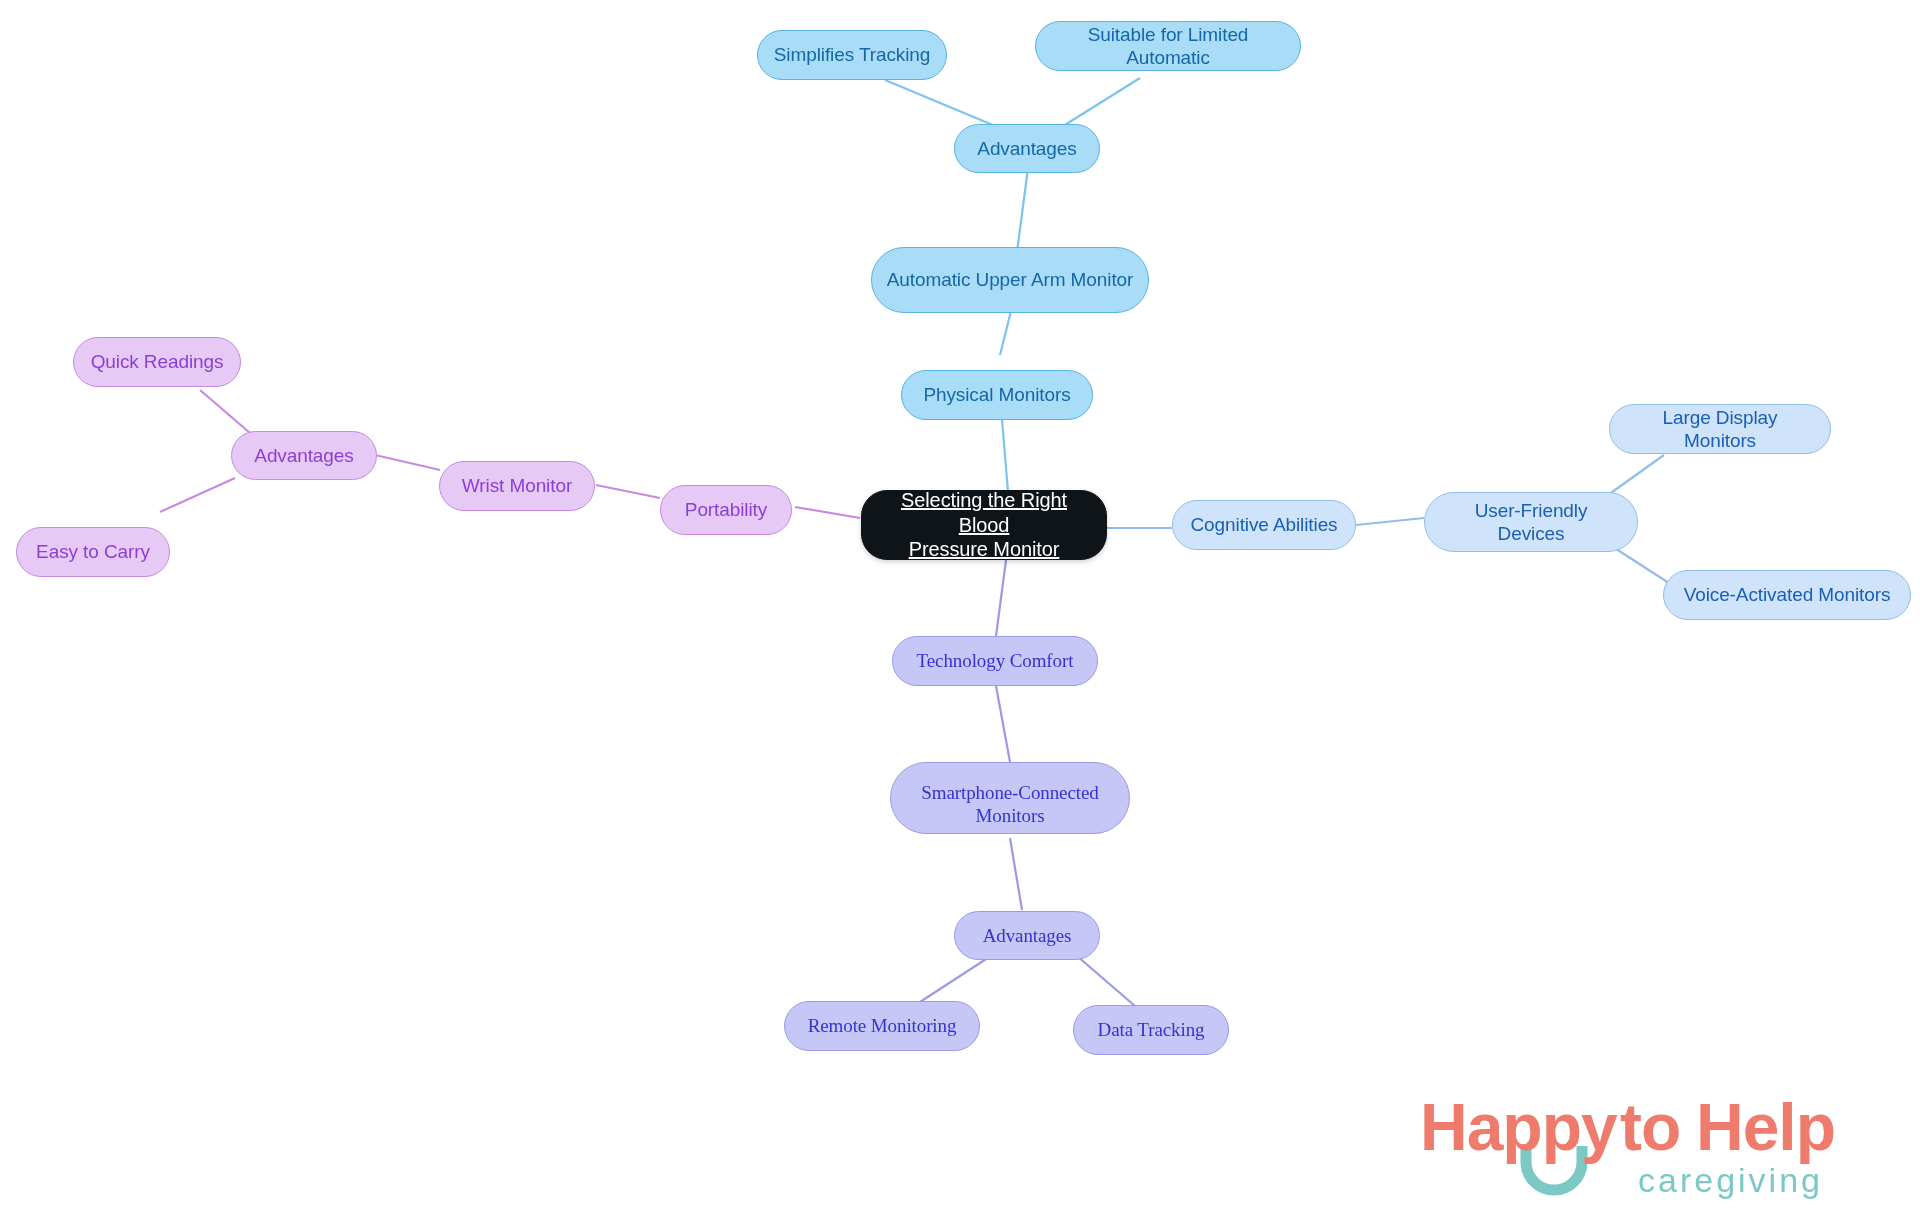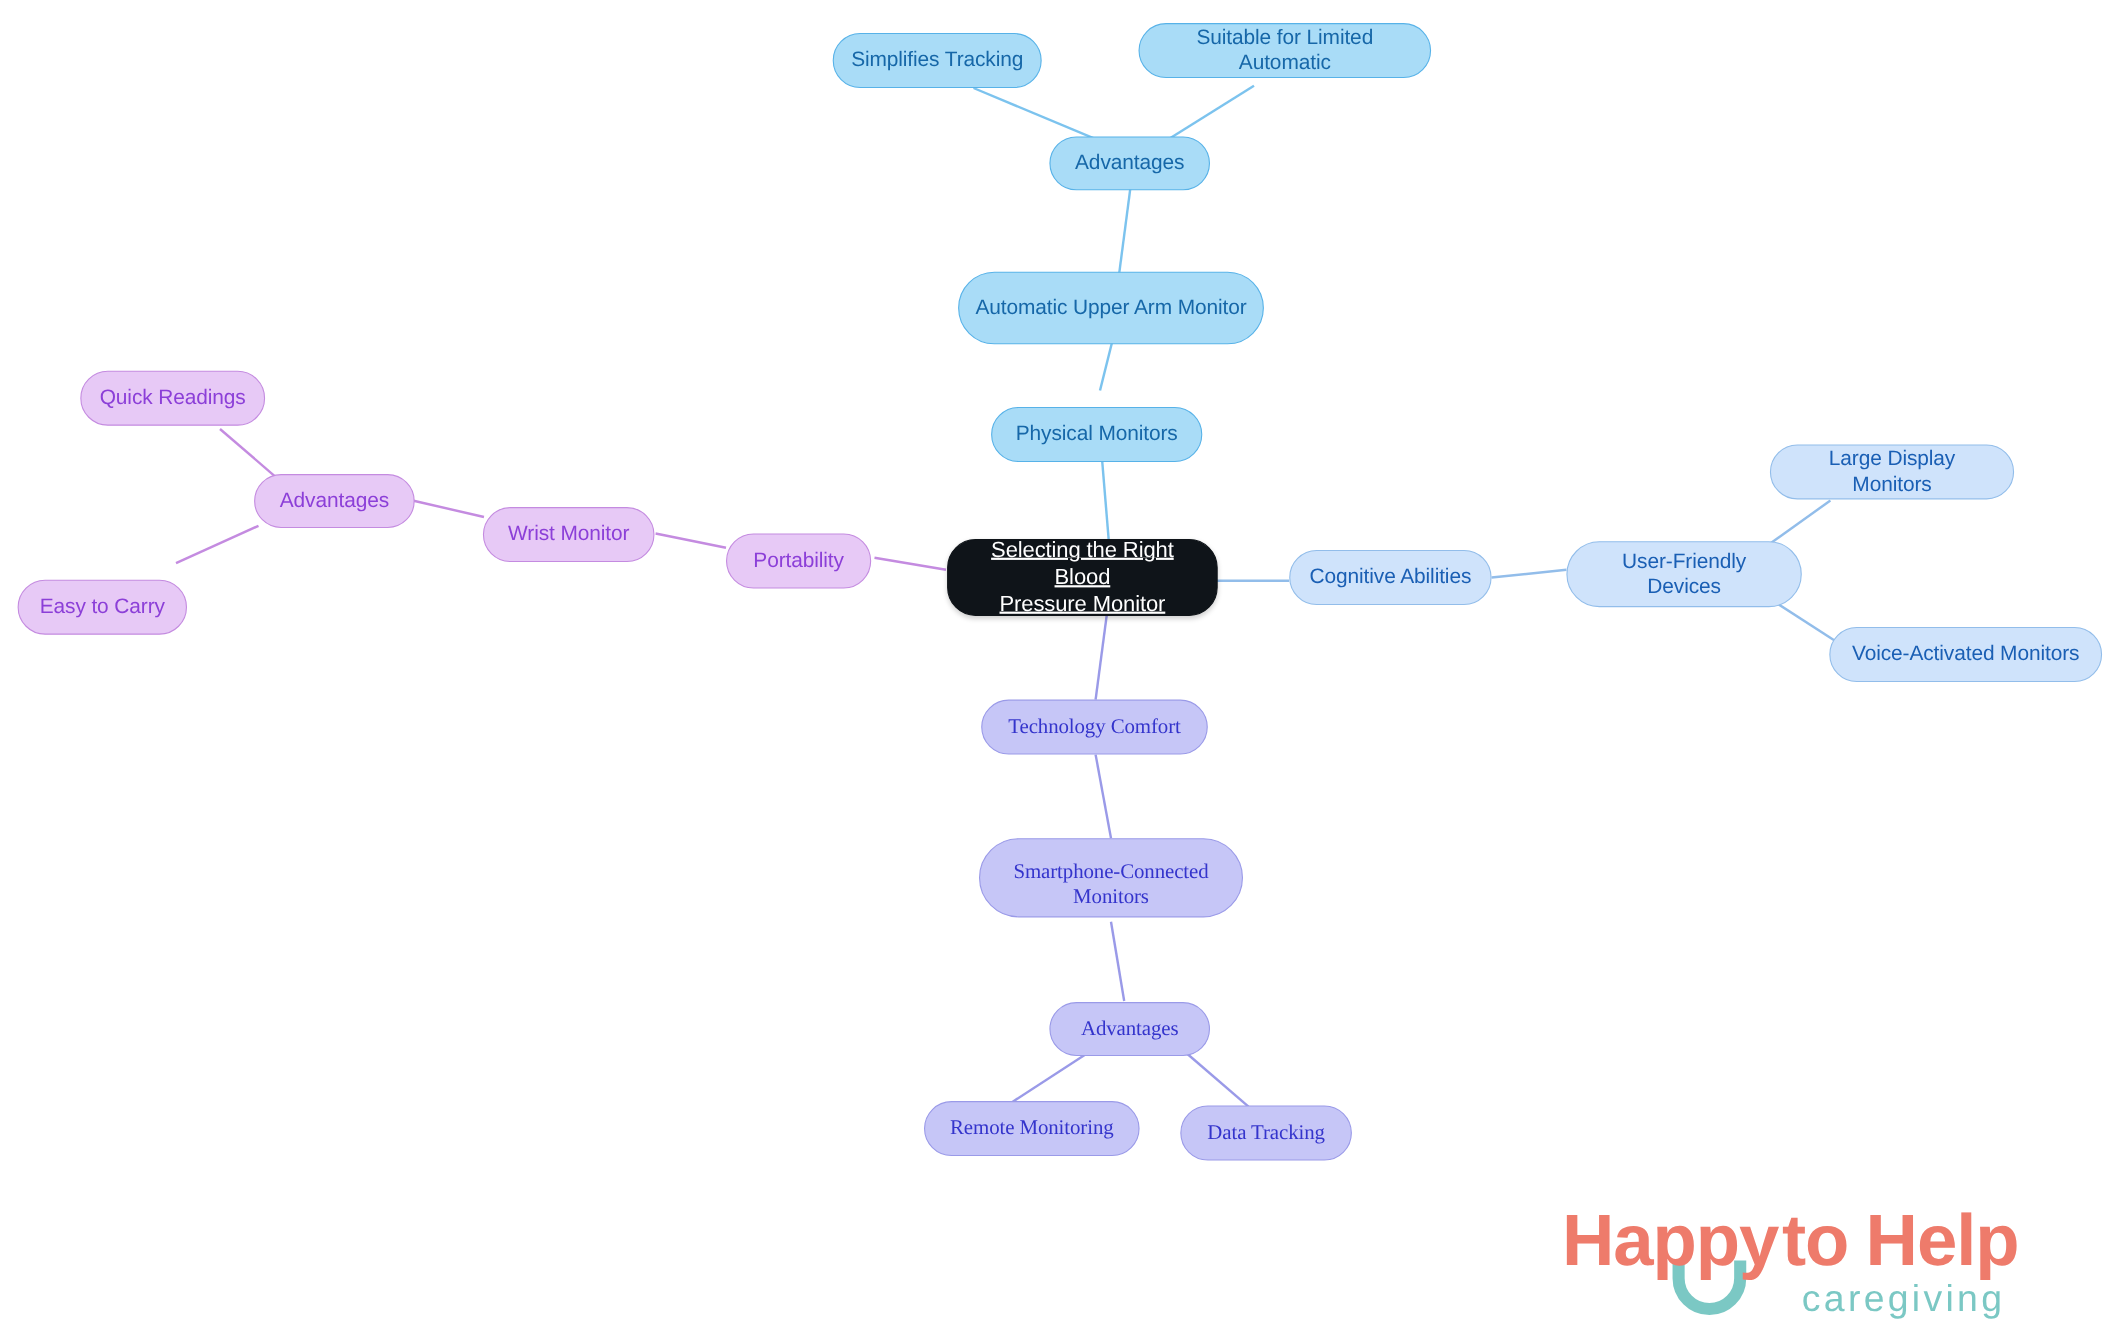--- a/index.html
+++ b/index.html
@@ -150,21 +150,21 @@
 
   <div class="node peri" style="left:890px; top:762px; width:240px; height:72px;align-items:flex-end;">
     <span>
       <span>Smartphone-Connected</span><br>
       <span>Monitors</span>
     </span>
   </div>
 
   <div class="node peri" style="left:954px; top:911px; width:146px; height:49px;">Advantages</div>
 
-  <div class="node peri" style="left:840px; top:1001px; width:196px; height:50px;">Remote Monitoring</div>
+  <div class="node peri" style="left:784px; top:1001px; width:196px; height:50px;">Remote Monitoring</div>
 
   <div class="node peri" style="left:1073px; top:1005px; width:156px; height:50px;">Data Tracking</div>
 
   <div class="node violet" style="left:660px; top:485px; width:132px; height:50px;">Portability</div>
 
   <div class="node violet" style="left:439px; top:461px; width:156px; height:50px;">Wrist Monitor</div>
 
   <div class="node violet" style="left:231px; top:431px; width:146px; height:49px;">Advantages</div>
 
   <div class="node violet" style="left:73px; top:337px; width:168px; height:50px;">Quick Readings</div>

